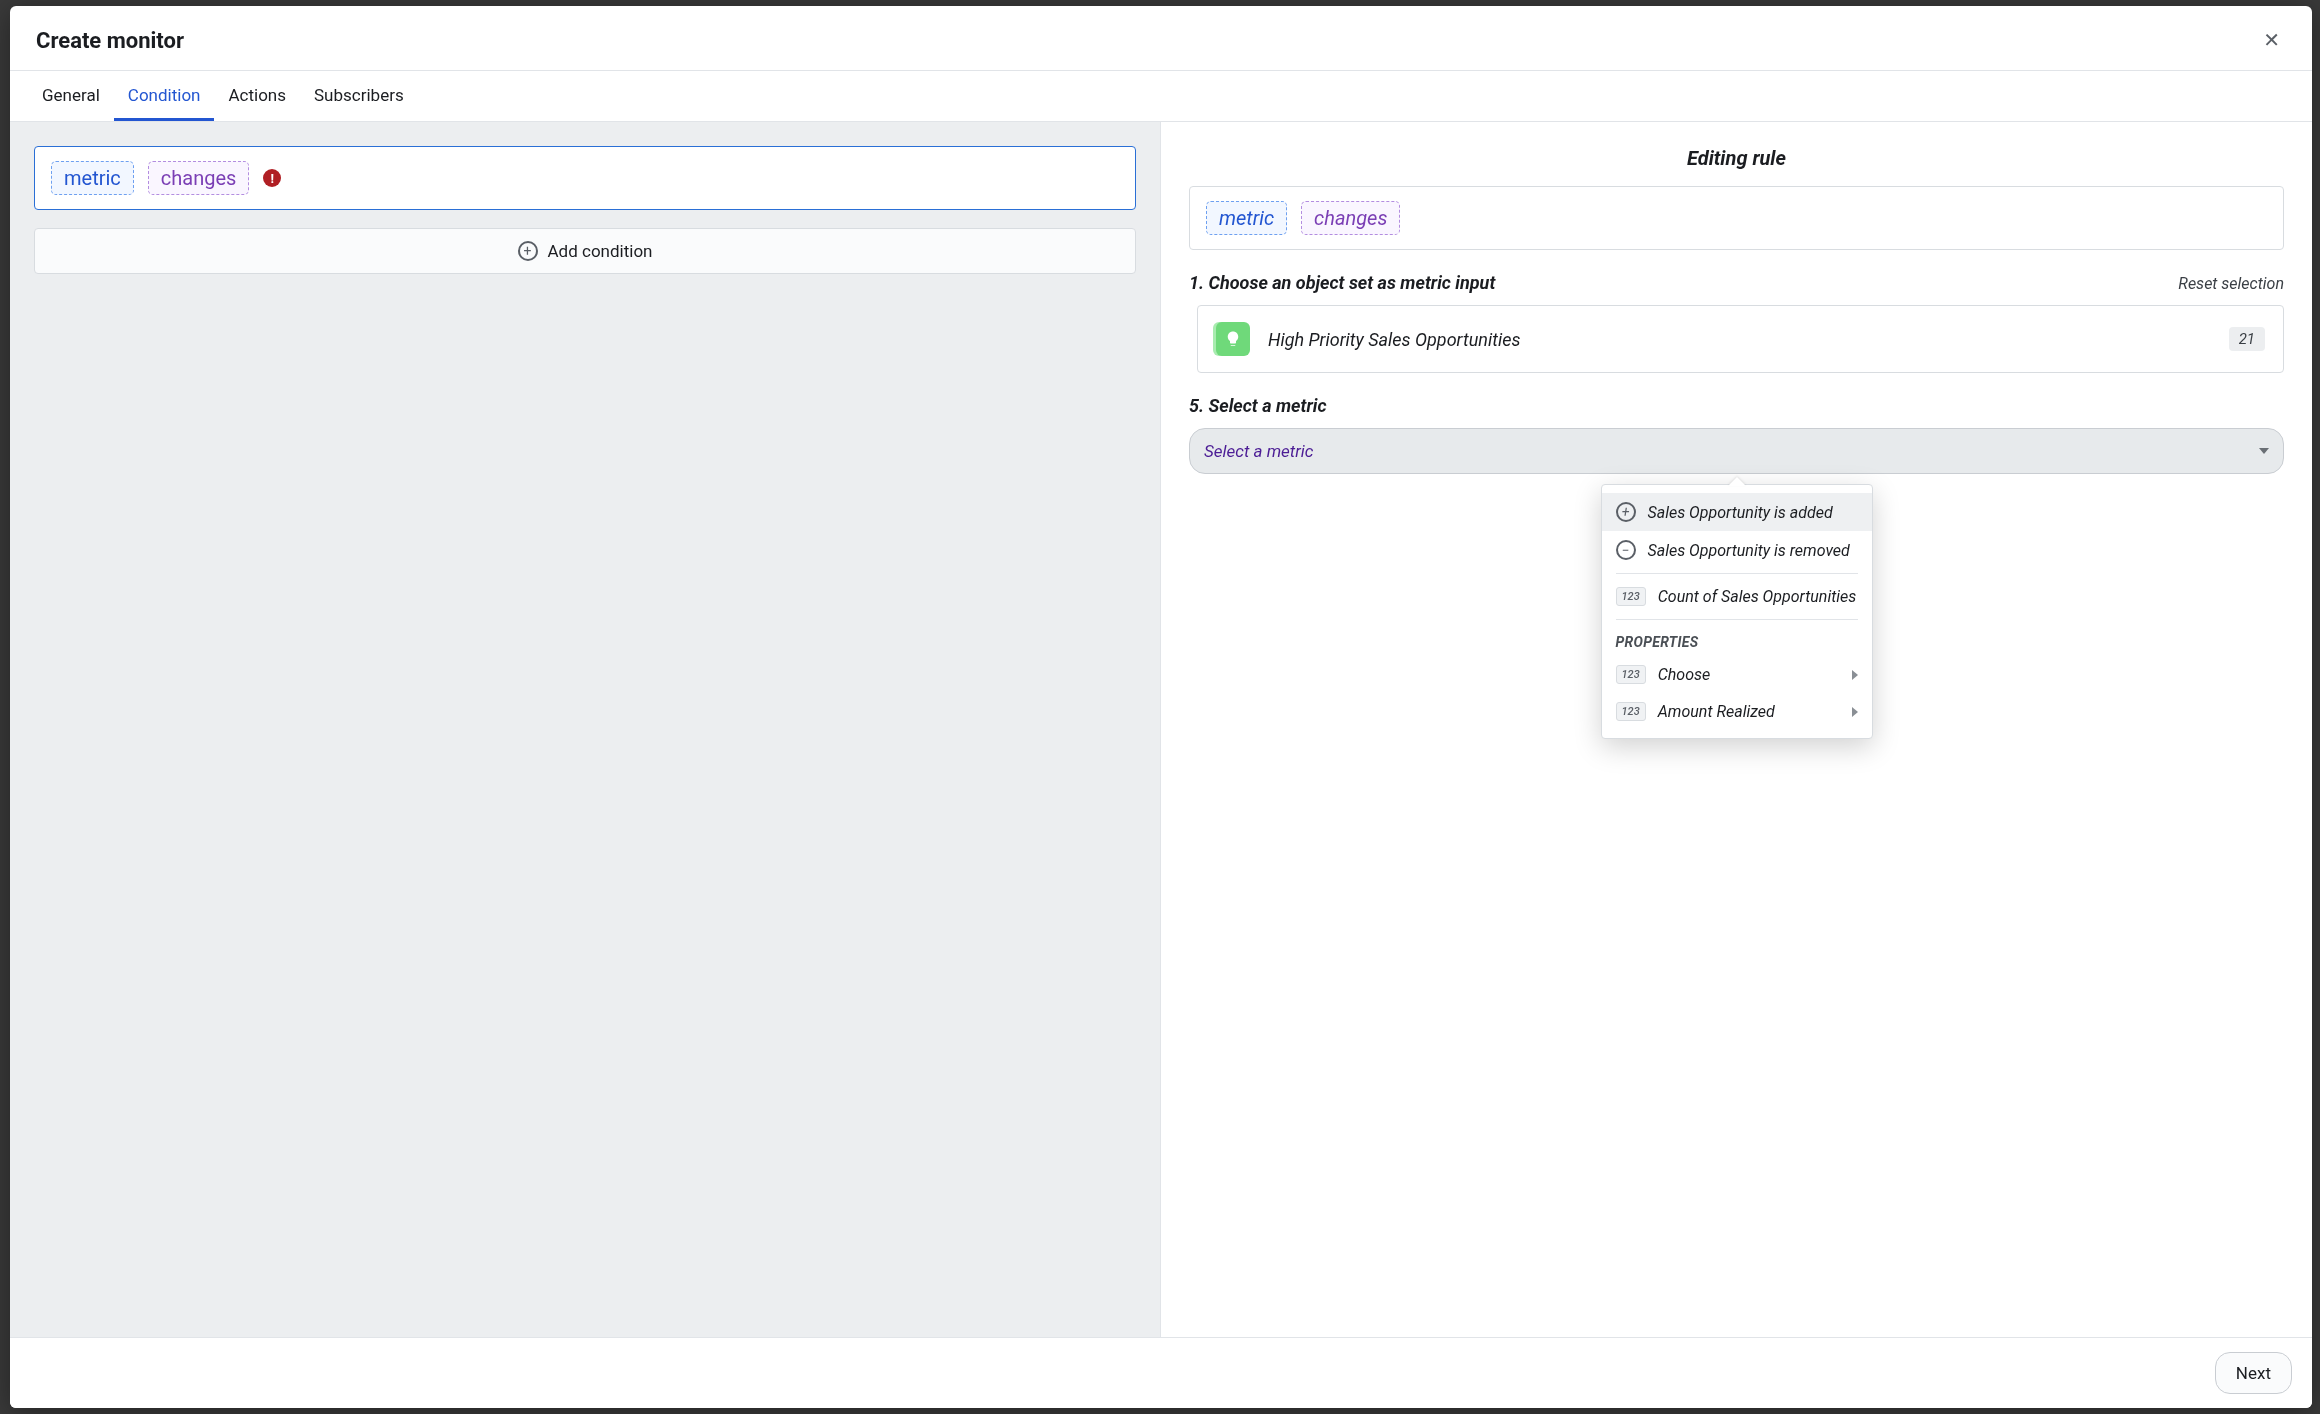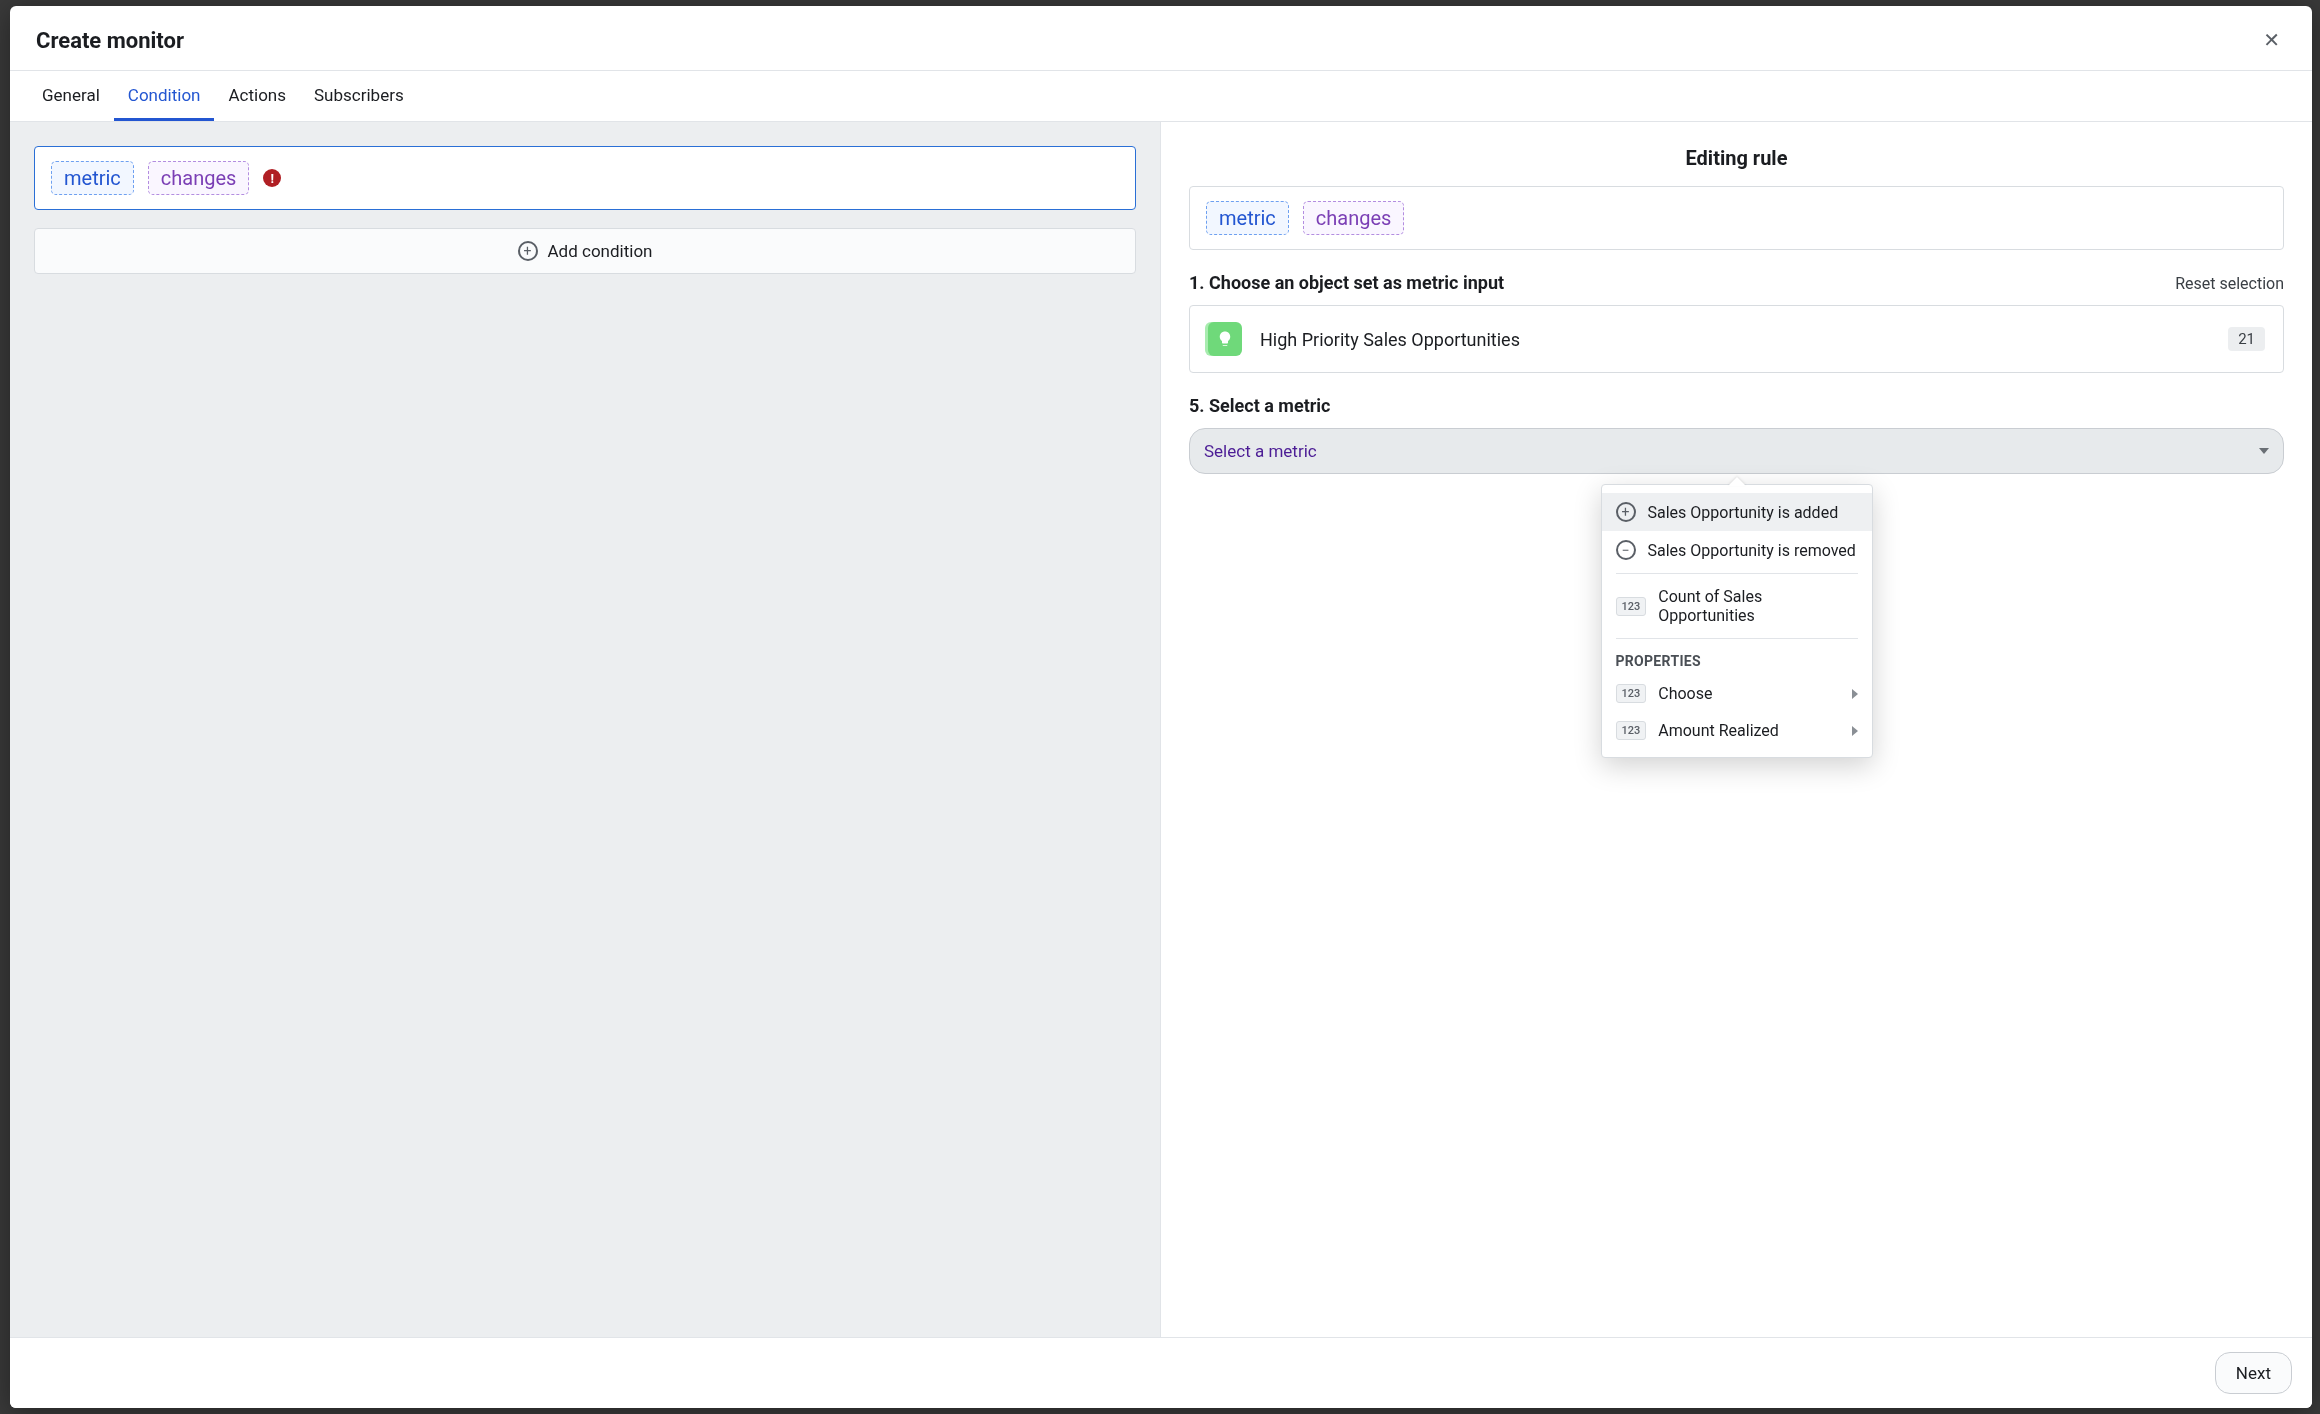--- a/index.html
+++ b/index.html
@@ -17,21 +17,21 @@
   .modal-title { font-size:22px; font-weight:700; color:#1b1d21; }
   .close-btn { cursor:pointer; color:#5a5f66; font-size:20px; line-height:1; padding:6px; }
   .tabs { display:flex; border-bottom:1px solid #e1e4e8; padding:0 18px; }
   .tab { padding:14px 14px 13px; font-size:17px; color:#1b1d21; cursor:pointer; border-bottom:3px solid transparent; }
   .tab.active { color:#2356d1; border-bottom-color:#2356d1; }
   .body { flex:1; display:flex; min-height:0; }
   .left-pane {
     width:50%; background:#eceef0; border-right:1px solid #e1e4e8;
     padding:24px; display:flex; flex-direction:column; gap:18px;
   }
-  .right-pane { flex:1; background:#fff; padding:24px 28px; position:relative; }
+  .right-pane { flex:1; background:#fff; padding:24px 28px; position:relative;font-style:italic; }
   .rule-box {
     background:#fff; border:1px solid #2a6fd6; border-radius:4px;
     padding:14px 16px; display:flex; align-items:center; gap:14px;
   }
   .rule-box.neutral { border-color:#d8dce0; }
   .pill {
     padding:4px 12px; border-radius:5px; font-size:20px; border:1.5px dashed;
     display:inline-flex; align-items:center;
   }
   .pill.metric { color:#2356d1; border-color:#6ea0f0; background:#f2f7ff; }
@@ -50,21 +50,21 @@
     width:20px; height:20px; border:2px solid #5a5f66; border-radius:50%;
     display:flex; align-items:center; justify-content:center; font-size:14px;
     color:#5a5f66; line-height:1;
   }
   .section-title { font-size:20px; font-weight:700; color:#1b1d21; text-align:center; margin-bottom:16px; }
   .step-header { display:flex; justify-content:space-between; align-items:baseline; margin:22px 0 12px; }
   .step-label { font-size:18px; font-weight:700; color:#1b1d21; }
   .reset-link { font-size:16px; color:#3a3f45; cursor:pointer; }
   .obj-card {
     border:1px solid #d8dce0; border-radius:4px; padding:16px 18px;
-    display:flex; align-items:center; gap:18px;
+    display:flex; align-items:center; gap:18px;margin-left:8px;
   }
   .obj-icon {
     width:34px; height:34px; background:#6fd97a; border-radius:6px;
     display:flex; align-items:center; justify-content:center;
     box-shadow: -3px 0 0 0 #a8ecaf;
   }
   .obj-icon svg { width:18px; height:18px; }
   .obj-name { font-size:18px; color:#1b1d21; flex:1; }
   .badge { background:#eceef0; border-radius:4px; padding:3px 10px; font-size:15px; color:#3a3f45; }
   .select-box {

